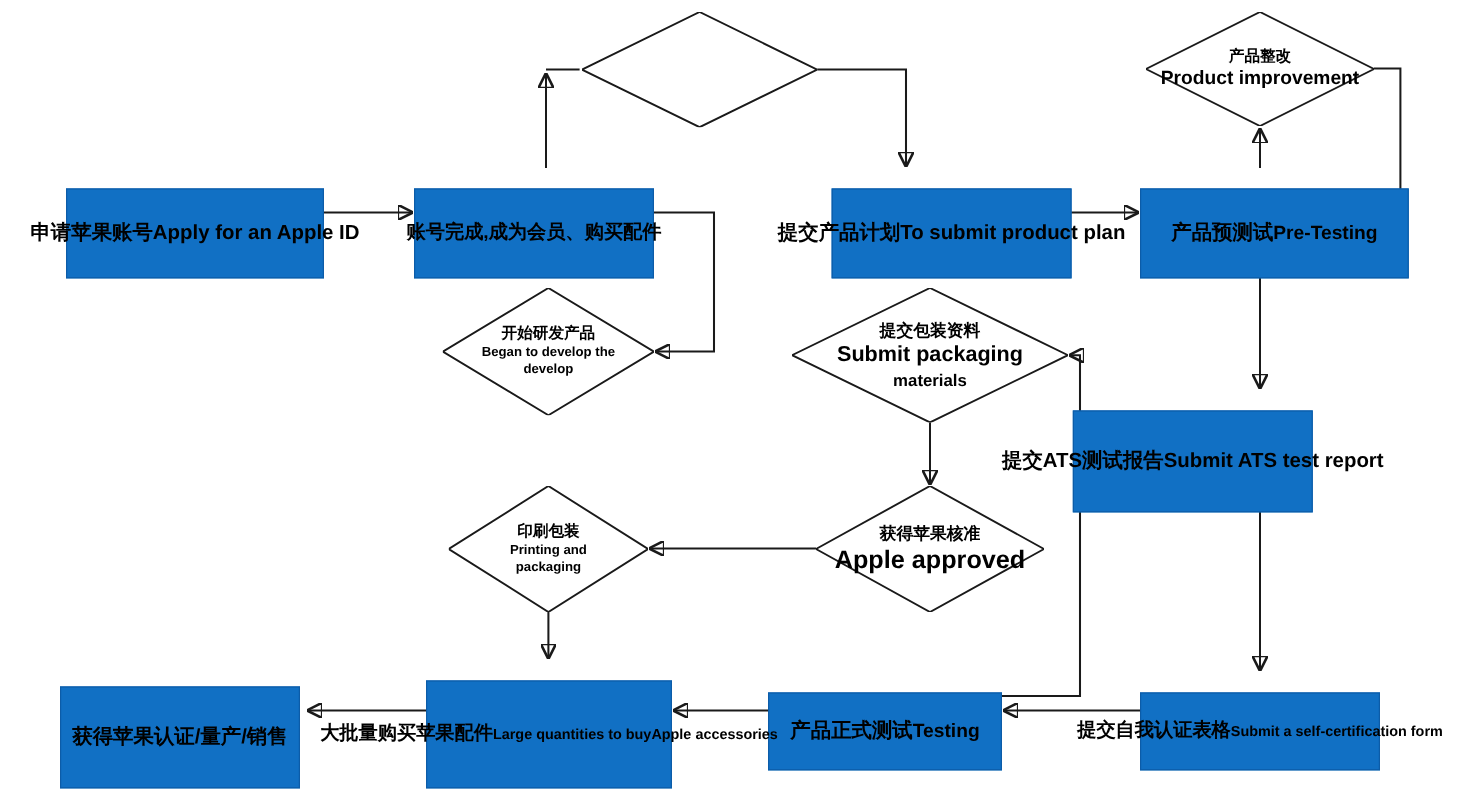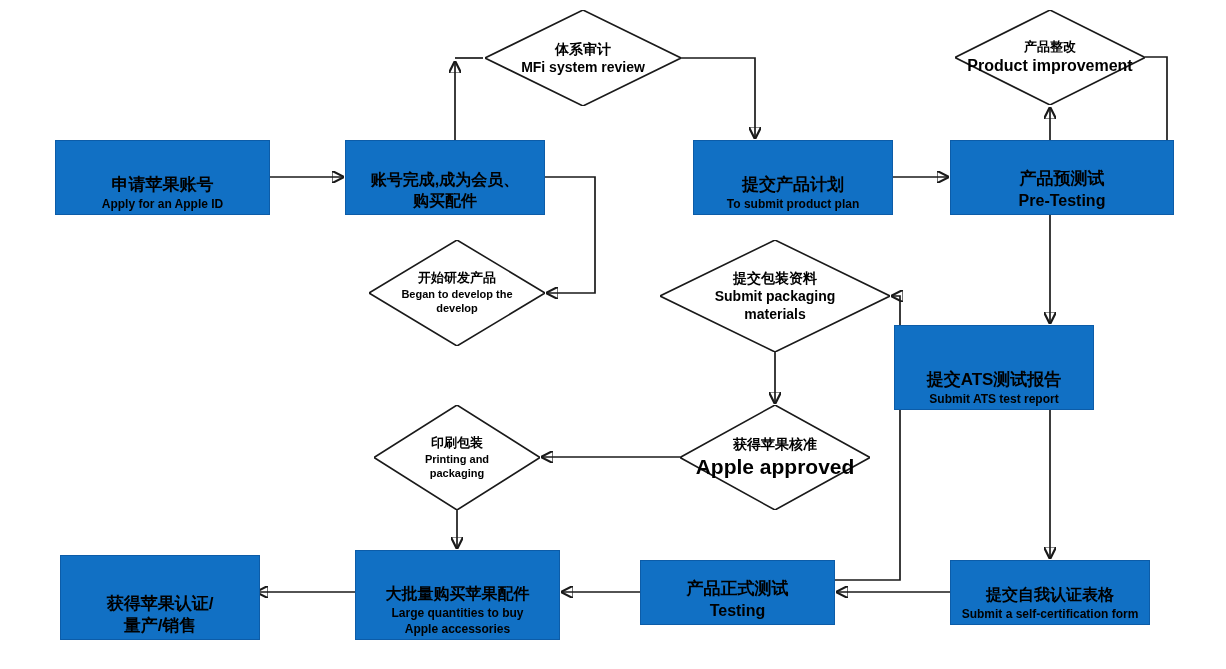--- a/index.html
+++ b/index.html
@@ -21,29 +21,29 @@
     overflow: hidden;
   }
   #connectors { position: absolute; left: 0; top: 0; width: 1226px; height: 669px; }
   #connectors path { stroke: var(--line); stroke-width: 1.7; fill: none; }
 
   .rect-node {
     position: absolute;
     background: var(--node-fill);
     border: 1px solid var(--node-border);
     display: flex;
-    flex-direction: column;
-    justify-content: flex-end;
+    justify-content: center;
     align-items: center;
     text-align: center;
     color: var(--text);
     padding: 2px 4px;
+    margin-top: 17px;
   }
   .rect-node .zh { font-size: 17px; font-weight: 700; line-height: 1.3; white-space: nowrap; }
-  .rect-node .en { font-size: 12px; font-weight: 700; line-height: 1.35; white-space: nowrap; }
+  .rect-node .en { font-size: 17px; font-weight: 700; line-height: 1.35; white-space: nowrap; }
   .rect-node .en-lg { font-size: 16px; }
   .rect-node .en-sm { font-size: 12px; }
 
   .diamond-node {
     position: absolute;
     display: flex;
     justify-content: center;
     align-items: center;
     text-align: center;
   }
@@ -101,24 +101,20 @@
 
   <div class="rect-node" style="left:950px;top:140px;width:224px;height:75px">
     <div class="zh">产品预测试</div>
     <div class="en en-lg">Pre-Testing</div>
   </div>
 
   <div class="diamond-node" style="left:485px;top:10px;width:196px;height:96px">
     <svg class="diamond-shape" viewBox="0 0 100 100" preserveAspectRatio="none">
       <polygon points="50,0 100,50 50,100 0,50" vector-effect="non-scaling-stroke"></polygon>
     </svg>
-    <div class="diamond-text">
-      <div class="zh">体系审计</div>
-      <div class="en" style="font-size:14px">MFi system review</div>
-    </div>
   </div>
 
   <div class="diamond-node" style="left:955px;top:10px;width:190px;height:95px">
     <svg class="diamond-shape" viewBox="0 0 100 100" preserveAspectRatio="none">
       <polygon points="50,0 100,50 50,100 0,50" vector-effect="non-scaling-stroke"></polygon>
     </svg>
     <div class="diamond-text">
       <div class="zh" style="font-size:13px">产品整改</div>
       <div class="en" style="font-size:16px">Product improvement</div>
     </div>
@@ -134,21 +130,21 @@
       <div class="en en-xs">develop</div>
     </div>
   </div>
 
   <div class="diamond-node" style="left:660px;top:240px;width:230px;height:112px">
     <svg class="diamond-shape" viewBox="0 0 100 100" preserveAspectRatio="none">
       <polygon points="50,0 100,50 50,100 0,50" vector-effect="non-scaling-stroke"></polygon>
     </svg>
     <div class="diamond-text">
       <div class="zh">提交包装资料</div>
-      <div class="en" style="font-size:14px">Submit packaging</div>
+      <div class="en" style="font-size:18px">Submit packaging</div>
       <div class="en" style="font-size:14px">materials</div>
     </div>
   </div>
 
   <div class="rect-node" style="left:894px;top:325px;width:200px;height:85px">
     <div class="zh">提交ATS测试报告</div>
     <div class="en">Submit ATS test report</div>
   </div>
 
   <div class="rect-node" style="left:950px;top:560px;width:200px;height:65px">
@@ -181,18 +177,18 @@
     <div class="zh">产品正式测试</div>
     <div class="en en-lg">Testing</div>
   </div>
 
   <div class="rect-node" style="left:355px;top:550px;width:205px;height:90px">
     <div class="zh" style="font-size:16px">大批量购买苹果配件</div>
     <div class="en en-sm">Large quantities to buy</div>
     <div class="en en-sm">Apple accessories</div>
   </div>
 
-  <div class="rect-node" style="left:60px;top:555px;width:200px;height:85px">
+  <div class="rect-node" style="left:50px;top:555px;width:200px;height:85px">
     <div class="zh">获得苹果认证/</div>
     <div class="zh">量产/销售</div>
   </div>
 
 </div>
 
 </body></html>

